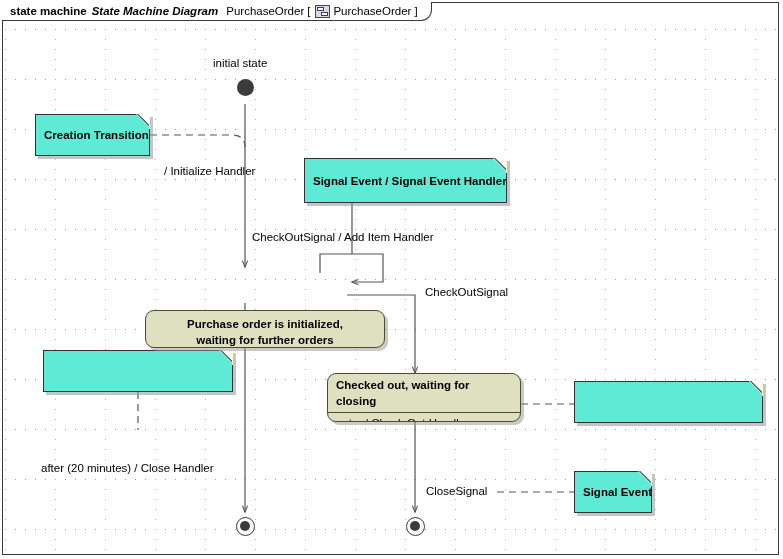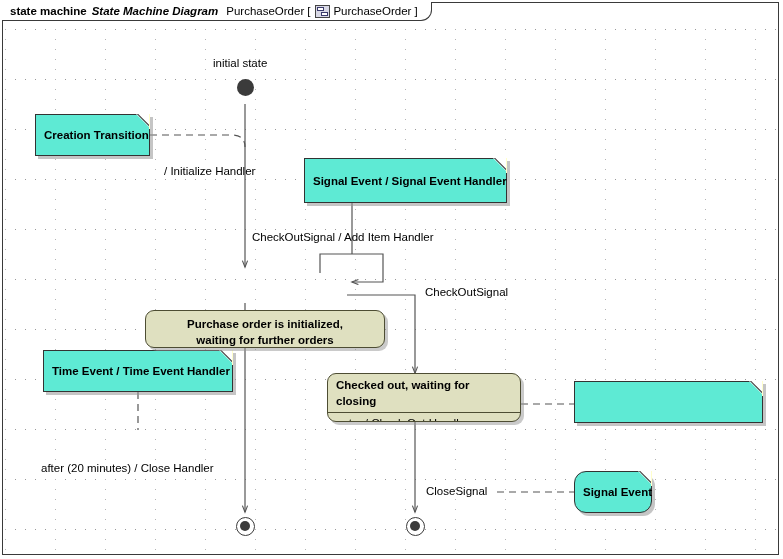--- a/index.html
+++ b/index.html
@@ -310,31 +310,30 @@
     <span class="fold-line"></span>
   </div>
 
   <div class="note" style="left:304px; top:158px; width:203px; height:45px;">
     <span class="note-text">Signal Event / Signal Event Handler</span>
     <span class="fold"></span>
     <span class="fold-line"></span>
   </div>
 
   <div class="note" style="left:43px; top:350px; width:190px; height:42px;">
-    <span class="note-text">Time Event / Time Event Handler</span>
     <span class="fold"></span>
     <span class="fold-line"></span>
   </div>
 
   <div class="note" style="left:574px; top:381px; width:189px; height:42px;">
     <span class="fold"></span>
     <span class="fold-line"></span>
   </div>
 
-  <div class="note" style="left:574px; top:471px; width:78px; height:42px;border-radius:12px;">
+  <div class="note" style="left:574px; top:471px; width:78px; height:42px;">
     <span class="note-text">Signal Event</span>
     <span class="fold"></span>
     <span class="fold-line"></span>
   </div>
 
   <div class="state" style="left:145px; top:266px; width:240px; height:38px;margin-top:44px;">
     <div class="state-title">Purchase order is initialized,
 waiting for further orders</div>
   </div>
 

